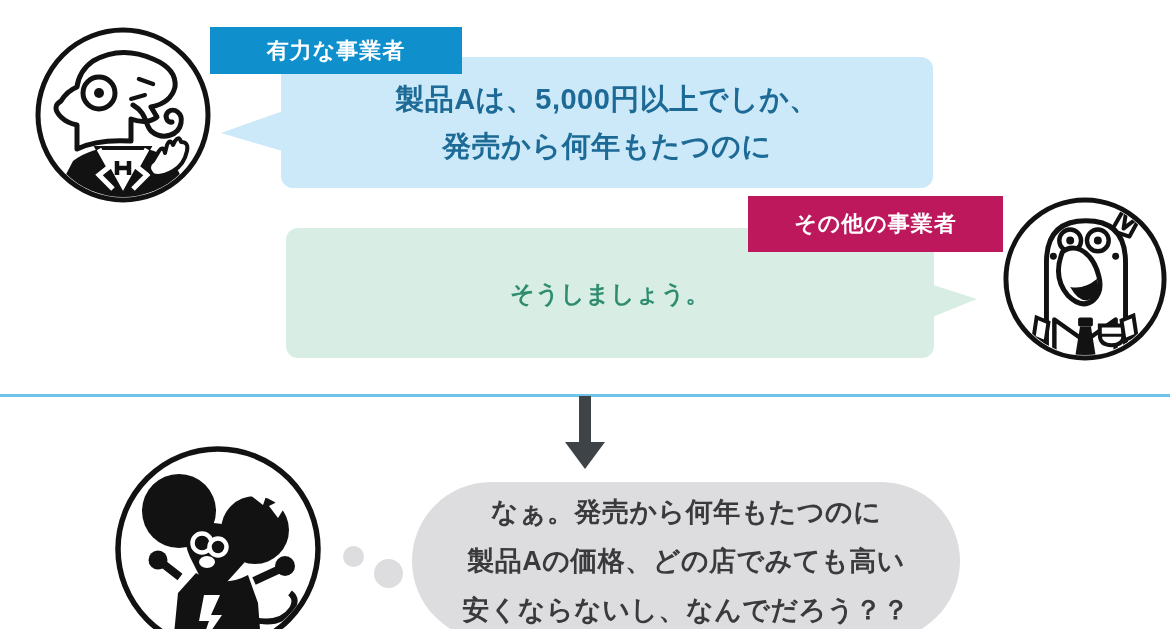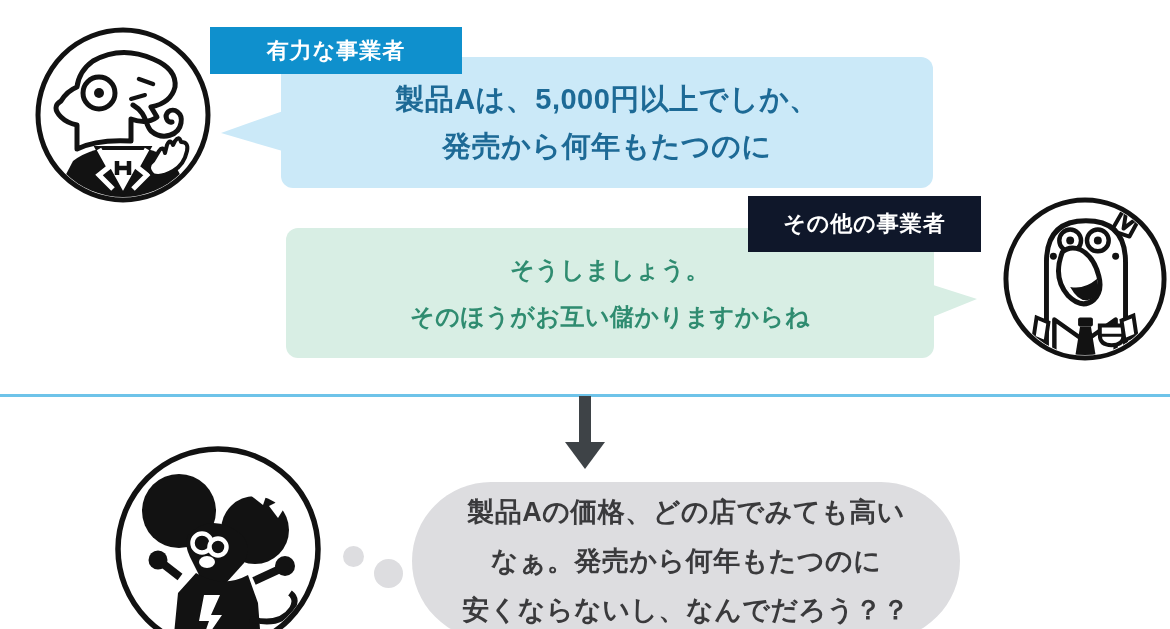--- a/index.html
+++ b/index.html
@@ -7,21 +7,21 @@
     position:relative;width:1170px;height:629px;overflow:hidden;background:#ffffff;
     font-family:"Liberation Sans","DejaVu Sans",sans-serif;font-weight:bold;
   }
   .abs{position:absolute;}
   
   .name-label{
     display:flex;align-items:center;justify-content:center;
     color:#ffffff;font-size:22px;letter-spacing:1px;z-index:5;
   }
   .label-leader{left:210px;top:27px;width:252px;height:47px;background:#0F90CD;}
-  .label-others{left:748px;top:196px;width:233px;height:56px;background:#0f172a;}
+  .label-others{left:748px;top:196px;width:255px;height:56px;background:#be185d;}
   
   .bubble{
     display:flex;flex-direction:column;align-items:center;justify-content:center;
     border-radius:12px;z-index:2;text-align:center;
   }
   .bubble .bline{line-height:47px;letter-spacing:0.5px;white-space:nowrap;}
   .bubble-leader{left:281px;top:57px;width:652px;height:131px;background:#CBE9F8;color:#1D6A96;font-size:29px;}
   .bubble-others{left:286px;top:228px;width:648px;height:130px;background:#D8EEE4;color:#2F8C70;font-size:24px;}
   .tail{z-index:1;}
   
@@ -73,21 +73,20 @@
     <div class="bline">製品Aは、5,000円以上でしか、</div>
     <div class="bline">発売から何年もたつのに</div>
   </div>
   <svg class="abs tail" style="left:216px;top:108px;" width="74" height="48" viewBox="0 0 74 48">
     <polygon points="70,2 5,25 70,44" fill="#CBE9F8"></polygon>
   </svg>
 
   <div class="abs name-label label-others">その他の事業者</div>
   <div class="abs bubble bubble-others">
     <div class="bline">そうしましょう。</div>
-    <div class="bline">そのほうがお互い儲かりますからね</div>
   </div>
   <svg class="abs tail" style="left:928px;top:278px;" width="52" height="46" viewBox="0 0 52 46">
     <polygon points="2,6 49,21 2,40" fill="#D8EEE4"></polygon>
   </svg>
 
   <div class="abs avatar" style="left:1001px;top:195px;width:168px;height:168px;">
     <svg width="168" height="168" viewBox="0 0 170 170">
       <defs>
           <clipPath id="clipB">
             <circle cx="85" cy="85" r="77"></circle>
@@ -146,18 +145,18 @@
         <circle cx="173" cy="123" r="10" fill="#121212"></circle>
         <path d="M92,152 L108,152 L99,172 L110,172 L88,204 L97,178 L87,178 Z" fill="#ffffff"></path>
         <path d="M138,176 Q168,184 180,166 Q186,156 178,150" fill="none" stroke="#121212" stroke-width="6"></path>
       </g>
     </svg>
   </div>
 
   <div class="abs tdot tdot1"></div>
   <div class="abs tdot tdot2"></div>
   <div class="abs thought">
+    <div class="bline">なぁ。発売から何年もたつのに</div>
     <div class="bline">製品Aの価格、どの店でみても高い</div>
-    <div class="bline">なぁ。発売から何年もたつのに</div>
     <div class="bline">安くならないし、なんでだろう？？</div>
   </div>
 
 </div>
 
 </body></html>

